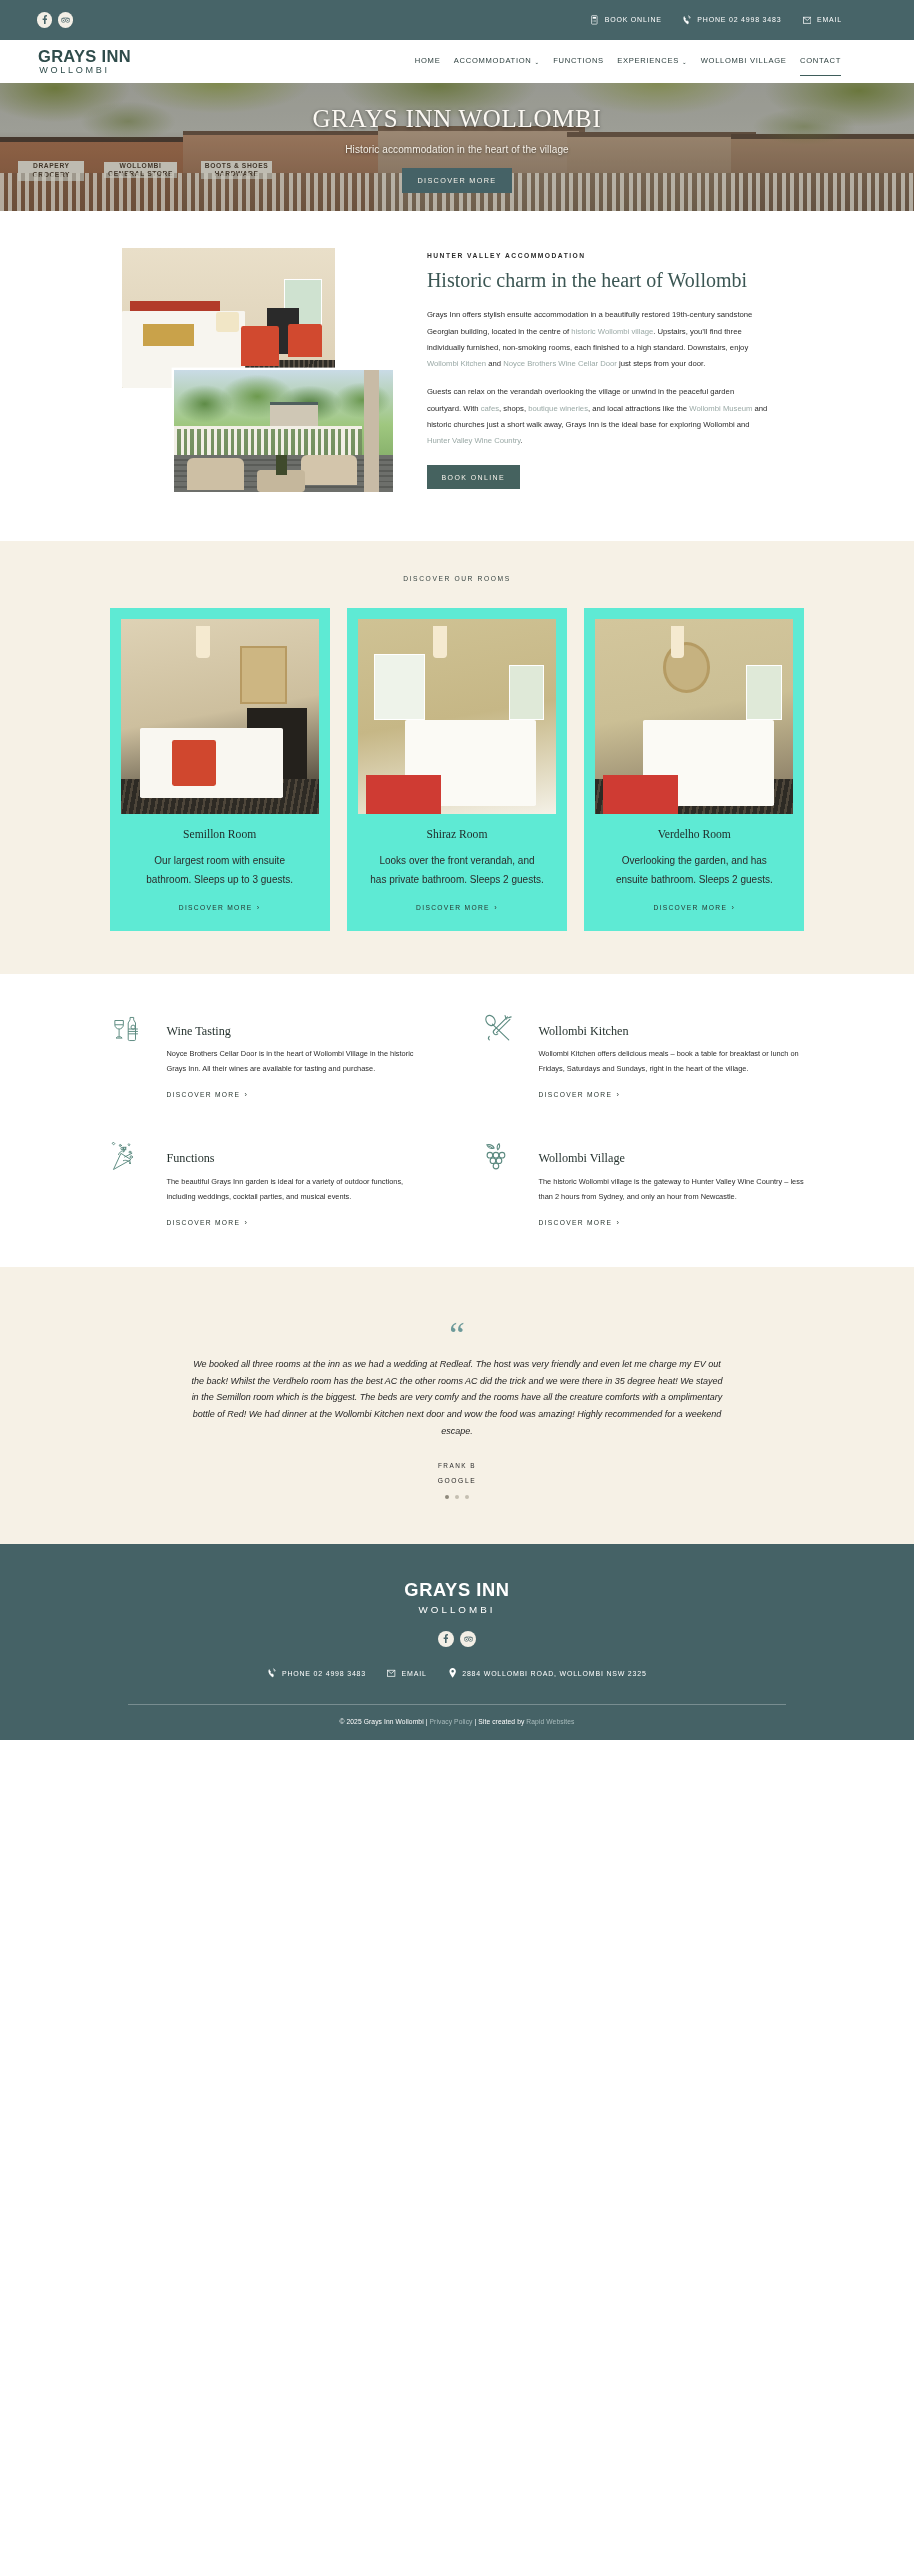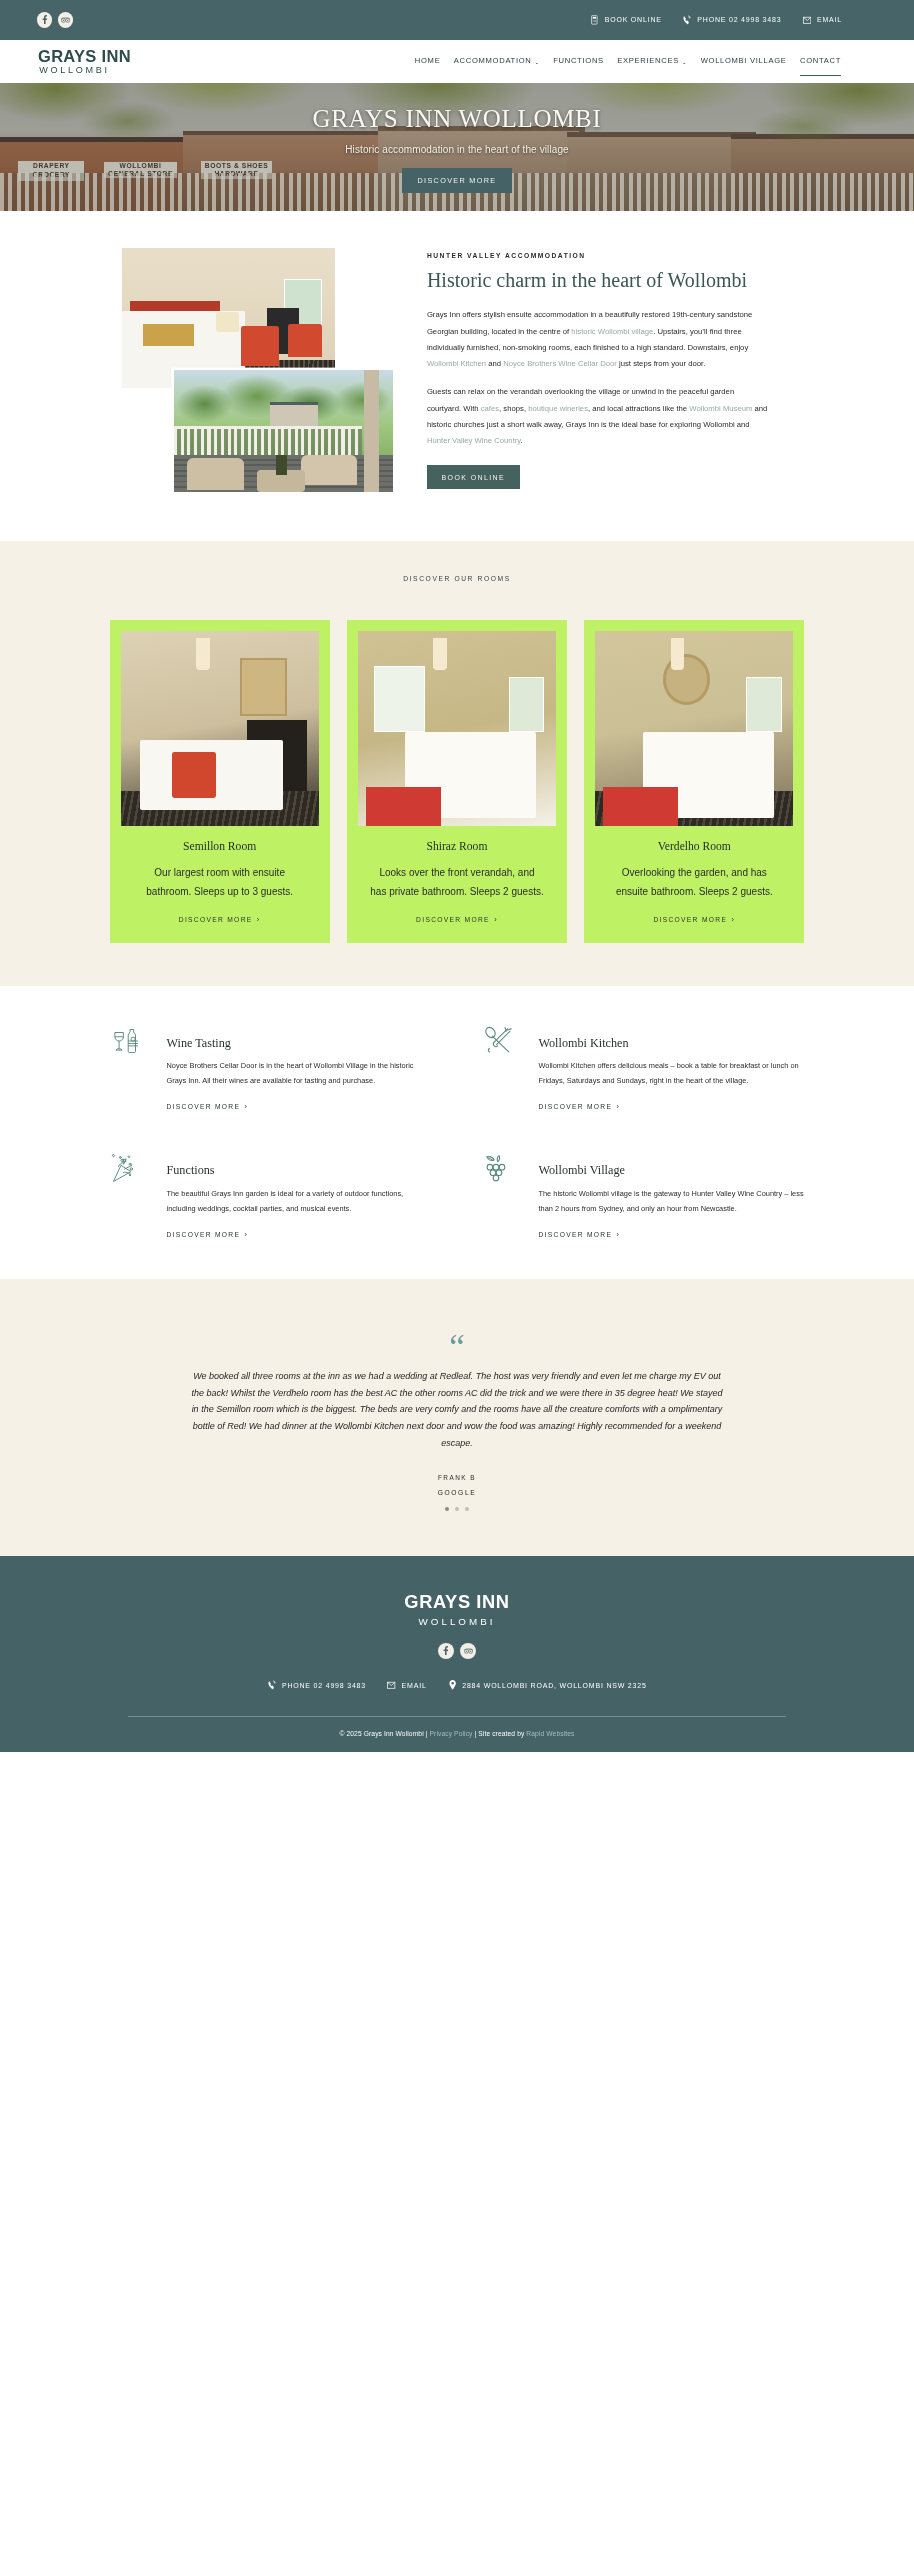--- a/index.html
+++ b/index.html
@@ -297,23 +297,22 @@
   }
   .room-grid {
     margin: 25.6px auto 0;
     width: 695px;
     display: flex;
     gap: 17px;
     justify-content: center;
   }
   .room-card {
     width: 221px;
-    background: #bef264;
+    background: #5eead4;
     padding: 11px 11px 18.3px;
-    margin-top: 12px;
   }
   .room-photo { width: 100%; height: 195px; position: relative; overflow: hidden; }
   .rp-bg { position: absolute; inset: 0; }
   .rp1 { background: linear-gradient(170deg,#ded2b5 0%,#cdbf9e 48%,#2f2a22 100%); }
   .rp2 { background: linear-gradient(170deg,#cfc294 0%,#c6b786 50%,#f4f1e7 100%); }
   .rp3 { background: linear-gradient(170deg,#d3c69c 0%,#cbbf95 46%,#7c6f5c 100%); }
   .rp-bed { position: absolute; left: 10%; bottom: 8%; width: 72%; height: 36%; background: #f9f7f1; border-radius: 1.8px; }
   .rp-bed2 { position: absolute; left: 24%; bottom: 4%; width: 66%; height: 44%; background: #fbfaf5; border-radius: 1.8px; }
   .rp-win { position: absolute; left: 8%; top: 18%; width: 26%; height: 34%; background: #eef3ea; border: 1.8px solid #fff; }
   .rp-win-r { position: absolute; right: 6%; top: 24%; width: 18%; height: 28%; background: #dfe9d8; border: 1.8px solid #fff; }

